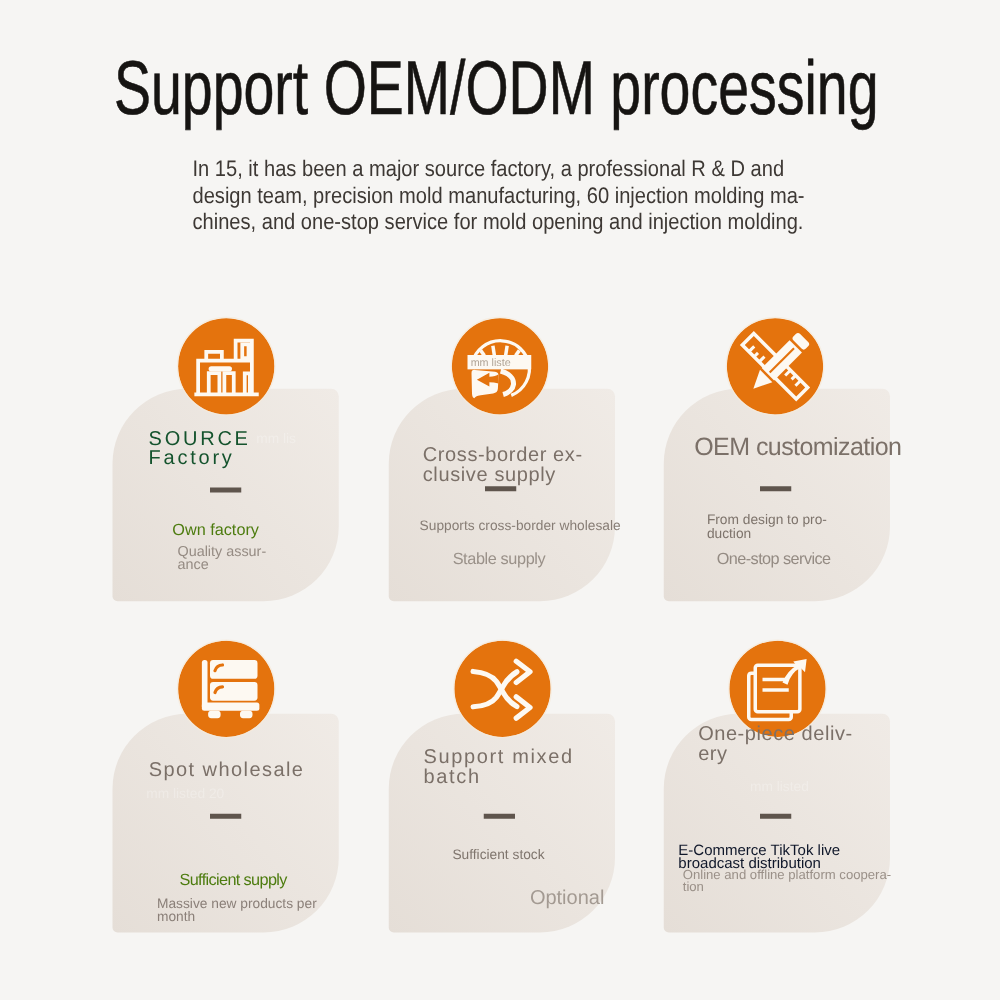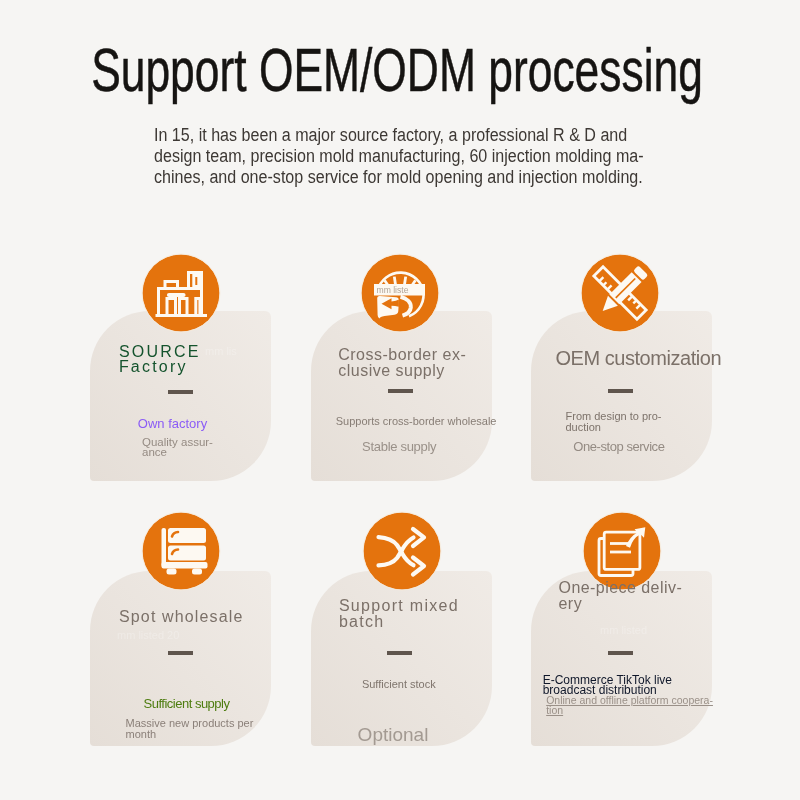--- a/index.html
+++ b/index.html
@@ -121,34 +121,34 @@
 </svg>
 
 <div class="dash" style="left:168px;top:390.3px;"></div>
 <div class="dash" style="left:387.5px;top:389.3px;"></div>
 <div class="dash" style="left:608px;top:389.3px;"></div>
 <div class="dash" style="left:167.5px;top:650.5px;"></div>
 <div class="dash" style="left:387.2px;top:650.5px;"></div>
 <div class="dash" style="left:608px;top:650.5px;"></div>
 
 <div class="t" style="left:118.9px;top:343.5px;font-size:16px;line-height:15.5px;letter-spacing:2.2px;color:#14532d;">SOURCE<br>Factory</div>
-<div class="t" style="left:338.2px;top:347px;font-size:16px;line-height:15.5px;letter-spacing:0.5px;color:#7b7068;">Cross-border ex-<br>clusive supply</div>
+<div class="t" style="left:338.2px;top:357px;font-size:16px;line-height:15.5px;letter-spacing:0.5px;color:#7b7068;">Cross-border ex-<br>clusive supply</div>
 <div class="t" style="left:555.4px;top:351.2px;font-size:20px;line-height:15.5px;letter-spacing:-0.45px;color:#7b7068;">OEM customization</div>
 <div class="t" style="left:119px;top:608.6px;font-size:16px;line-height:15.5px;letter-spacing:1.14px;color:#7b7068;">Spot wholesale</div>
 <div class="t" style="left:338.9px;top:598.3px;font-size:16px;line-height:15.5px;letter-spacing:1.3px;color:#7b7068;">Support mixed<br>batch</div>
 <div class="t" style="left:558.5px;top:580px;font-size:16px;line-height:15.5px;letter-spacing:0.45px;color:#7b7068;">One-piece deliv-<br>ery</div>
 
-<div class="t" style="left:90px;width:165px;text-align:center;top:417px;font-size:13px;line-height:13px;color:#8b5cf6;">Own factory</div>
+<div class="t" style="left:90px;width:165px;text-align:center;top:417px;font-size:13px;line-height:13px;color:#4d7c0f;">Own factory</div>
 <div class="t" style="left:142px;top:436.9px;font-size:11.5px;line-height:10.2px;color:#958b83;">Quality assur-<br>ance</div>
 <div class="t" style="left:335.7px;top:416.3px;font-size:11px;line-height:11px;color:#877d75;">Supports cross-border wholesale</div>
 <div class="t" style="left:308.7px;width:181px;text-align:center;top:439.6px;font-size:13px;line-height:13px;letter-spacing:-0.3px;color:#9a9189;">Stable supply</div>
 <div class="t" style="left:565.5px;top:411.2px;font-size:11px;line-height:10.4px;color:#7d736b;">From design to pro-<br>duction</div>
 <div class="t" style="left:528.4px;width:181px;text-align:center;top:439.7px;font-size:13px;line-height:13px;letter-spacing:-0.45px;color:#948b83;">One-stop service</div>
 <div class="t" style="left:125.6px;top:670.3px;font-size:11px;line-height:10.6px;color:#8a7f78;margin-top:48px;">Massive new products per<br>month</div>
 <div class="t" style="left:96px;width:181px;text-align:center;top:697px;font-size:13px;line-height:13px;letter-spacing:-0.5px;color:#4d7c0f;">Sufficient supply</div>
 <div class="t" style="left:308.3px;width:181px;text-align:center;top:679px;font-size:11px;line-height:11px;color:#7f756d;">Sufficient stock</div>
-<div class="t" style="left:302.5px;width:181px;text-align:center;top:727px;font-size:19px;line-height:16px;color:#a39a92;">Optional</div>
+<div class="t" style="left:302.5px;width:181px;text-align:right;top:711px;font-size:16px;line-height:16px;color:#a39a92;">Optional</div>
 <div class="t" style="left:542.7px;top:675px;font-size:12px;line-height:10.3px;color:#0f172a;">E-Commerce TikTok live<br>broadcast distribution</div>
-<div class="t" style="left:546.2px;top:694.8px;font-size:10.5px;line-height:10.3px;color:#9a9088;text-decoration:underline;">Online and offline platform coopera-<br>tion</div>
+<div class="t" style="left:546.2px;top:694.8px;font-size:10.5px;line-height:10.3px;color:#9a9088;">Online and offline platform coopera-<br>tion</div>
 
 <div class="wm" style="left:205px;top:345px;font-size:11px;">mm lis</div>
 <div class="wm" style="left:117px;top:629px;font-size:11px;">mm listed 20</div>
 <div class="wm" style="left:600px;top:624px;font-size:11px;">mm listed</div>
 
 </body></html>

